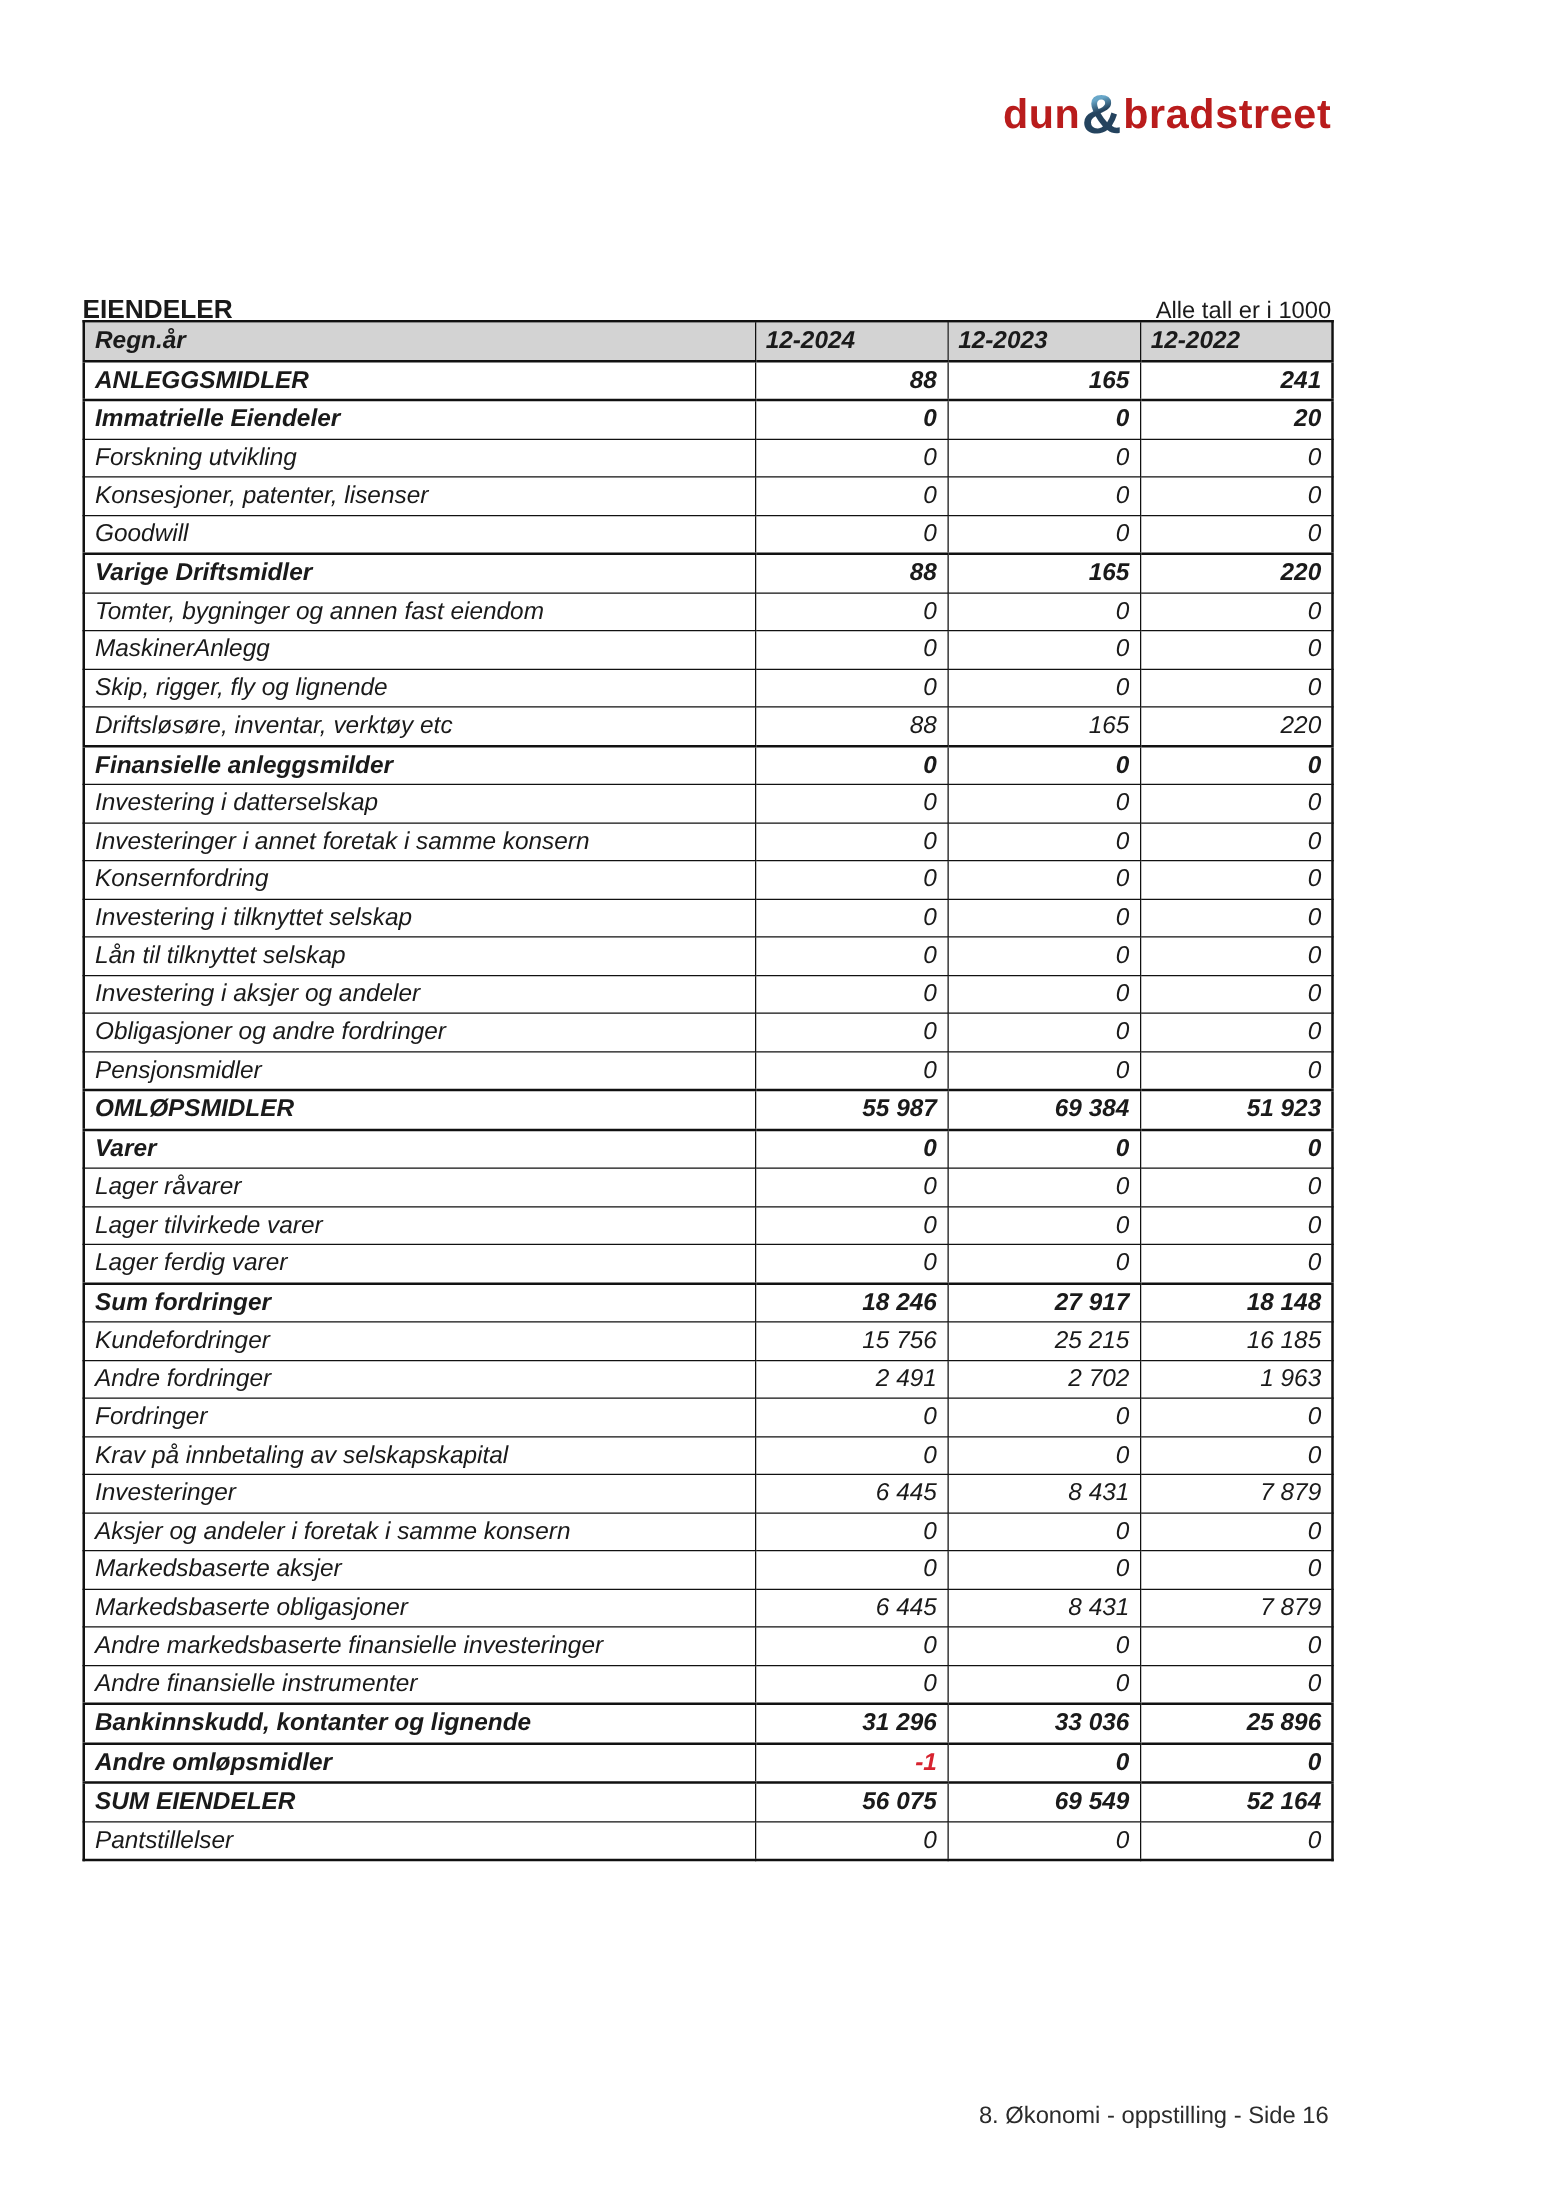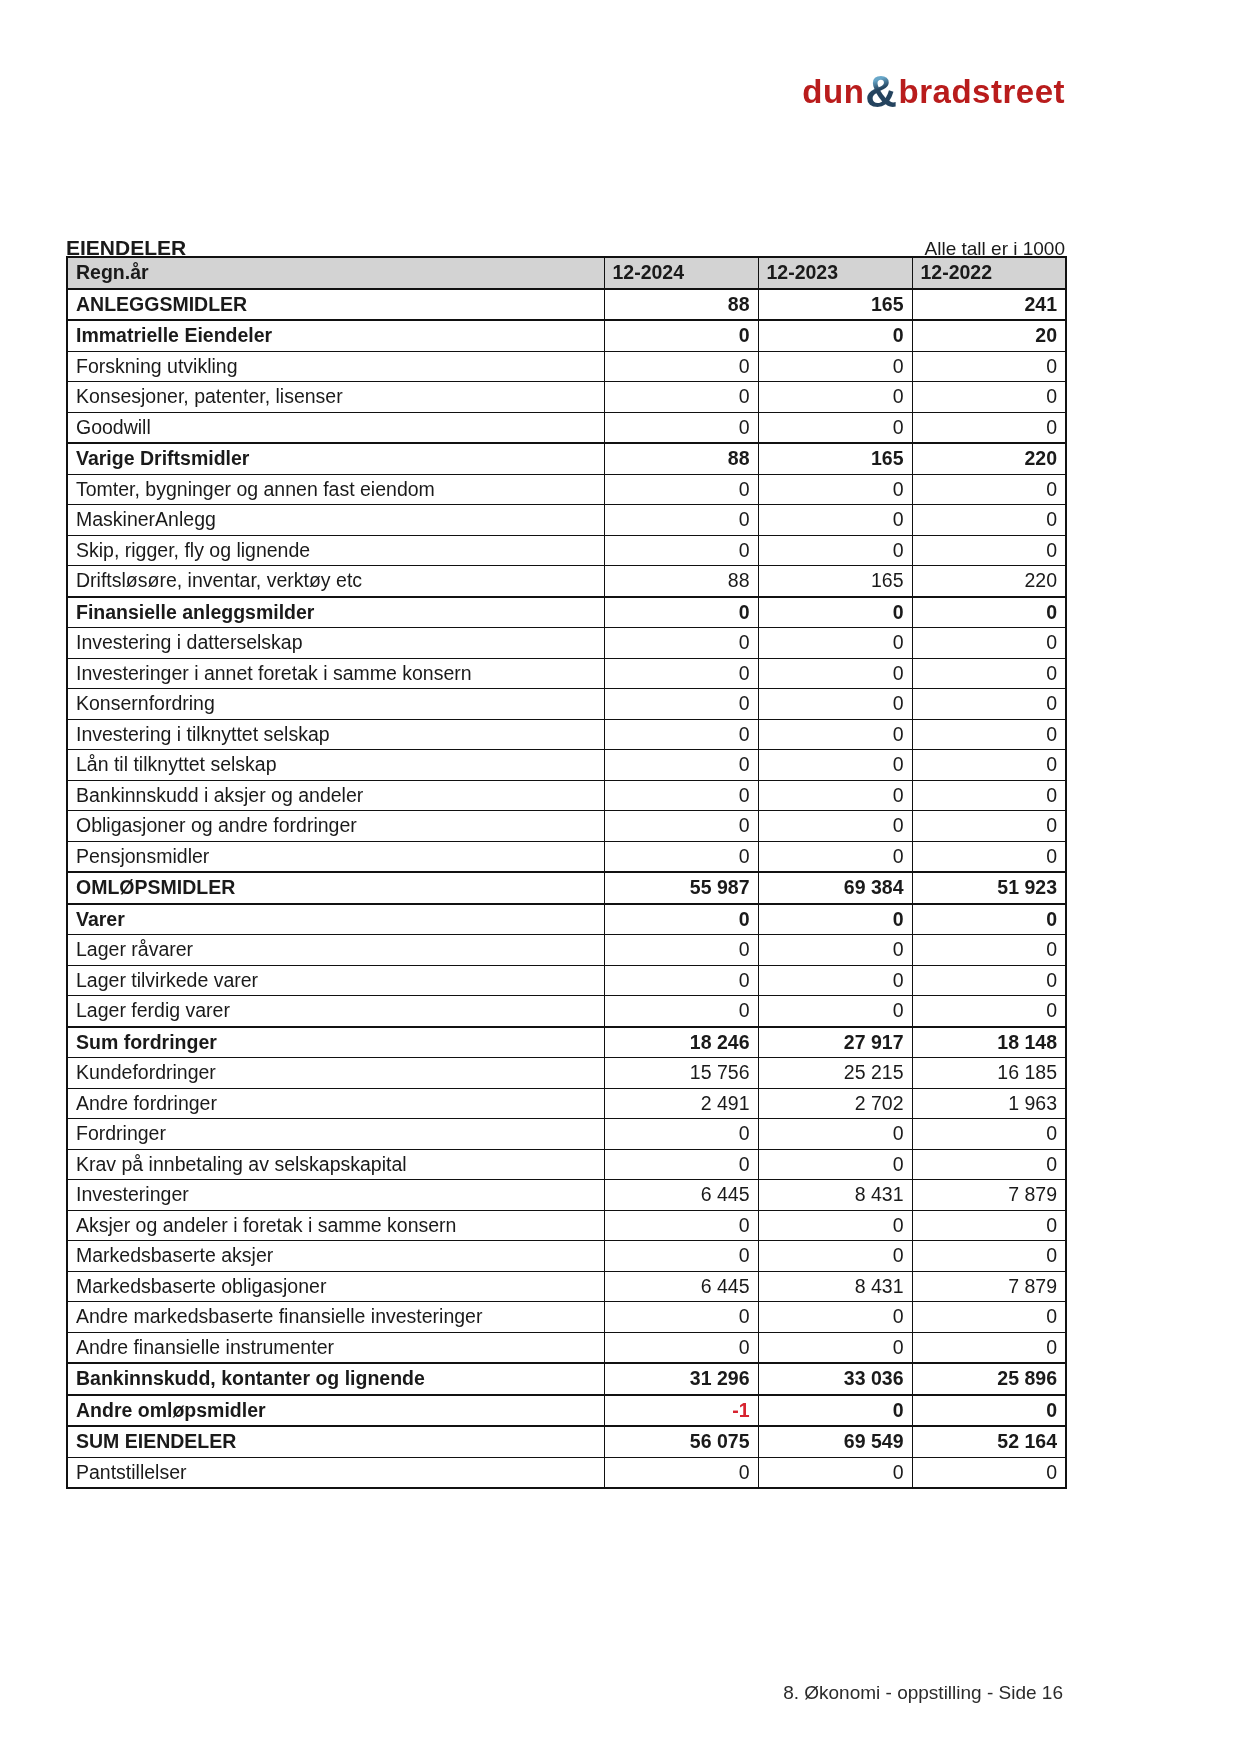--- a/index.html
+++ b/index.html
@@ -50,20 +50,21 @@
   }
   .section-title { font-size: 21px; font-weight: bold; color: #1a1a1a; }
   .units-note { font-size: 19px; color: #1a1a1a; }
 
   
   .table-wrap {
     position: absolute;
     left: 66px;
     top: 256px;
     width: 846px;
+    font-style: italic;
   }
   table.balance {
     width: 100%;
     border-collapse: collapse;
     table-layout: fixed;
     border: 2px solid #111;
     font-size: 19.5px;
   }
   table.balance col.c-label { width: 537px; }
   table.balance col.c-val { width: 154px; }
@@ -217,21 +218,21 @@
             <td class="val">0</td>
             <td class="val">0</td>
           </tr>
           <tr>
             <td class="label">Lån til tilknyttet selskap</td>
             <td class="val">0</td>
             <td class="val">0</td>
             <td class="val">0</td>
           </tr>
           <tr>
-            <td class="label">Bankinnskudd i aksjer og andeler</td>
+            <td class="label">Investering i aksjer og andeler</td>
             <td class="val">0</td>
             <td class="val">0</td>
             <td class="val">0</td>
           </tr>
           <tr>
             <td class="label">Obligasjoner og andre fordringer</td>
             <td class="val">0</td>
             <td class="val">0</td>
             <td class="val">0</td>
           </tr>

